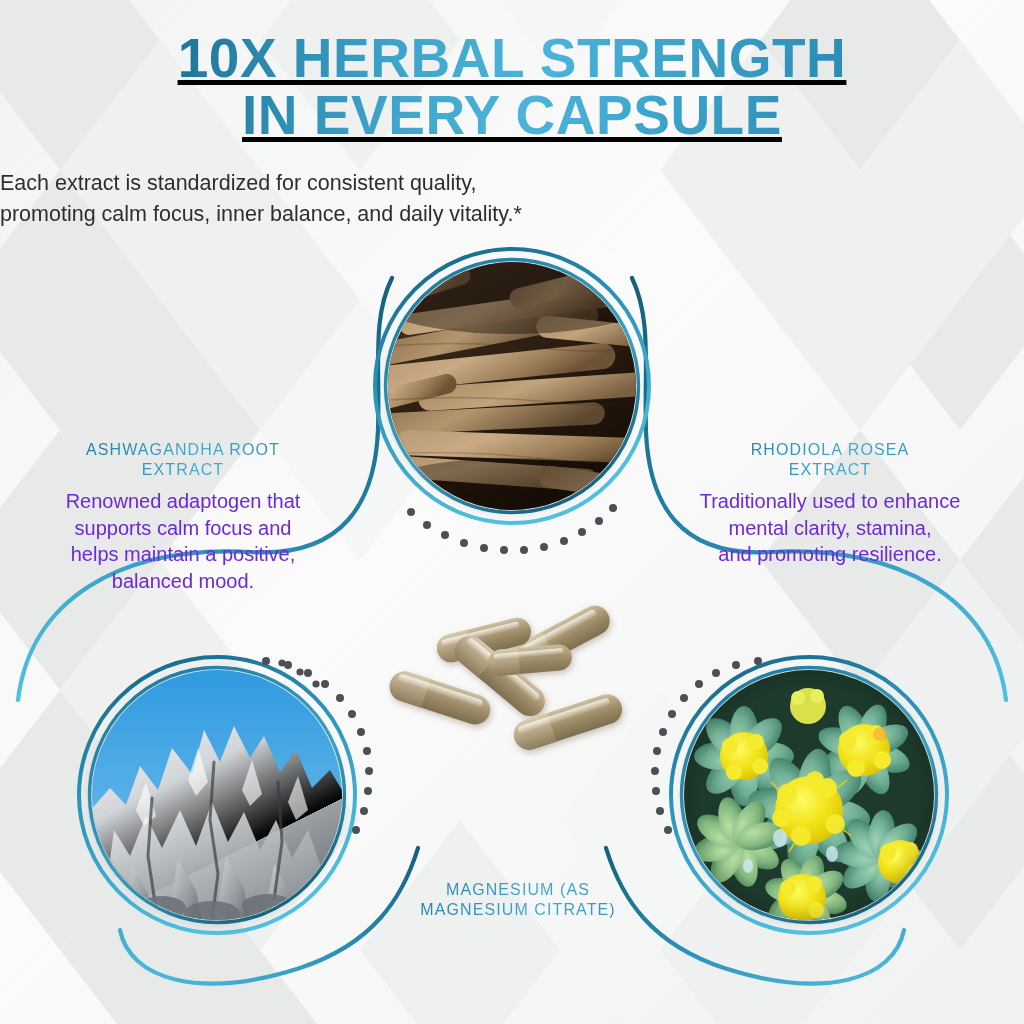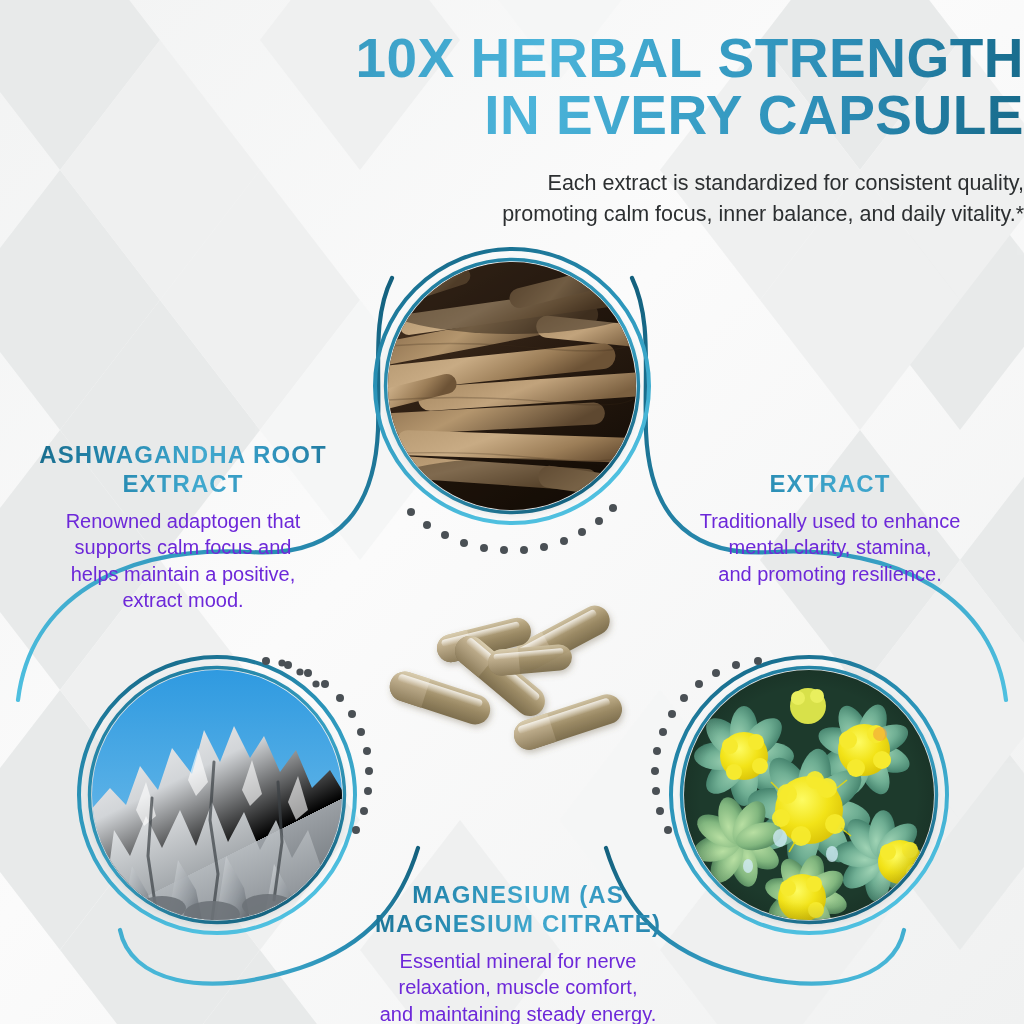--- a/index.html
+++ b/index.html
@@ -13,35 +13,35 @@
 
   
   #bg-pattern { position:absolute; inset:0; z-index:0; }
 
   
   #connector-layer { position:absolute; inset:0; z-index:2; pointer-events:none; }
 
   
   .headline-wrap {
     position:absolute; top:30px; left:0; width:1024px;
-    text-align:right; z-index:4;
+    text-align:center; z-index:4;text-decoration:underline;
   }
   .headline {
     font-size:55px; font-weight:bold; line-height:1.03;
     letter-spacing:0.5px;
     background:linear-gradient(100deg,#14627f 0%,#1d7296 16%,#3da3ca 38%,#4cb4da 52%,#3ba2c9 66%,#2b8bb4 82%,#176a8a 100%);
     -webkit-background-clip:text; background-clip:text;
     -webkit-text-fill-color:transparent; color:transparent;
     text-transform:uppercase;
   }
   .headline .l2 { display:block; }
 
   .subhead {
     position:absolute; top:168px; left:0; width:1024px;
-    text-align:right; z-index:4;
+    text-align:left; z-index:4;
     font-size:21.5px; line-height:1.45; color:#2c2f31; font-weight:400;
   }
   .subhead span { display:block; }
 
   
   .photo-circle {
     position:absolute; border-radius:50%; overflow:hidden; z-index:3;
     box-shadow:0 3px 12px rgba(0,0,0,.13);
   }
   .photo-inner { position:absolute; inset:0; }
@@ -52,21 +52,21 @@
   #circle-magnesium { left:92px; top:670px; width:250px; height:250px; }
   
   #circle-rhodiola { left:684px; top:670px; width:250px; height:250px; }
 
   
   #capsules { position:absolute; left:372px; top:594px; width:272px; height:176px; z-index:3; }
 
   
   .block { position:absolute; z-index:4; text-align:center; }
   .block-title {
-    font-size:24px; font-weight:bold; letter-spacing:1.1px; line-height:1.22;
+    font-size:16px; font-weight:normal; letter-spacing:1.1px; line-height:1.22;
     text-transform:uppercase;
     background:linear-gradient(95deg,#14627f 0%,#2486ad 28%,#41a9cf 55%,#2e90ba 78%,#186b8c 100%);
     -webkit-background-clip:text; background-clip:text;
     -webkit-text-fill-color:transparent; color:transparent;
     margin-bottom:9px;
   }
   .block-body { font-size:20px; line-height:1.33; color:#6d28d9; }
   .block-body span { display:block; }
 
   #block-ashwagandha { left:8px;  top:440px; width:350px; }
@@ -583,39 +583,34 @@
 
 <div class="block" id="block-ashwagandha">
   <div class="block-title">
     <span>Ashwagandha Root</span><br>
     <span>Extract</span>
   </div>
   <div class="block-body">
     <span>Renowned adaptogen that</span>
     <span>supports calm focus and</span>
     <span>helps maintain a positive,</span>
-    <span>extract mood.</span>
+    <span>balanced mood.</span>
   </div>
 </div>
 
 <div class="block" id="block-rhodiola">
   <div class="block-title">
-    <br>
+    <span>Rhodiola Rosea</span><br>
     <span>Extract</span>
   </div>
   <div class="block-body">
     <span>Traditionally used to enhance</span>
     <span>mental clarity, stamina,</span>
     <span>and promoting resilience.</span>
   </div>
 </div>
 
 <div class="block" id="block-magnesium">
   <div class="block-title">
     <span>Magnesium (as</span><br>
     <span>Magnesium Citrate)</span>
   </div>
-  <div class="block-body">
-    <span>Essential mineral for nerve</span>
-    <span>relaxation, muscle comfort,</span>
-    <span>and maintaining steady energy.</span>
-  </div>
 </div>
 
 </body></html>

